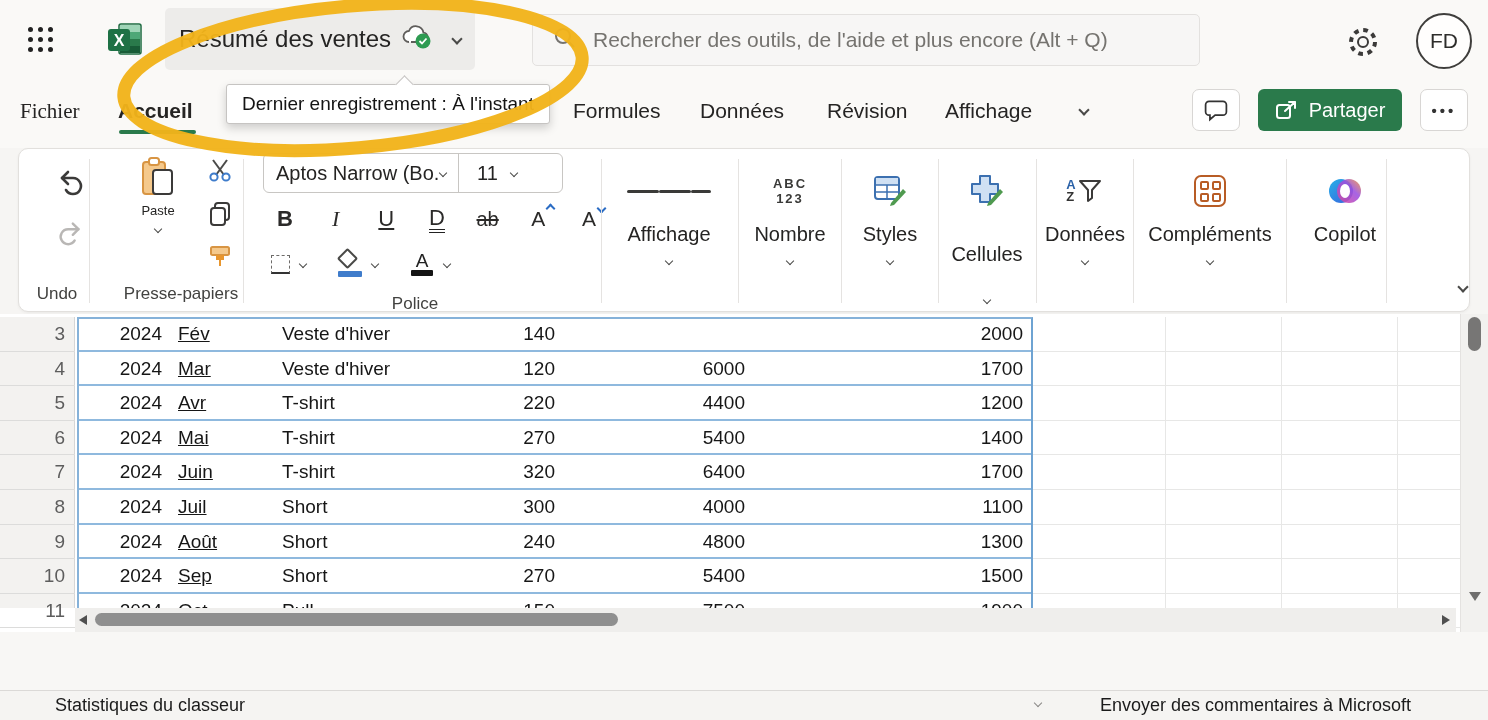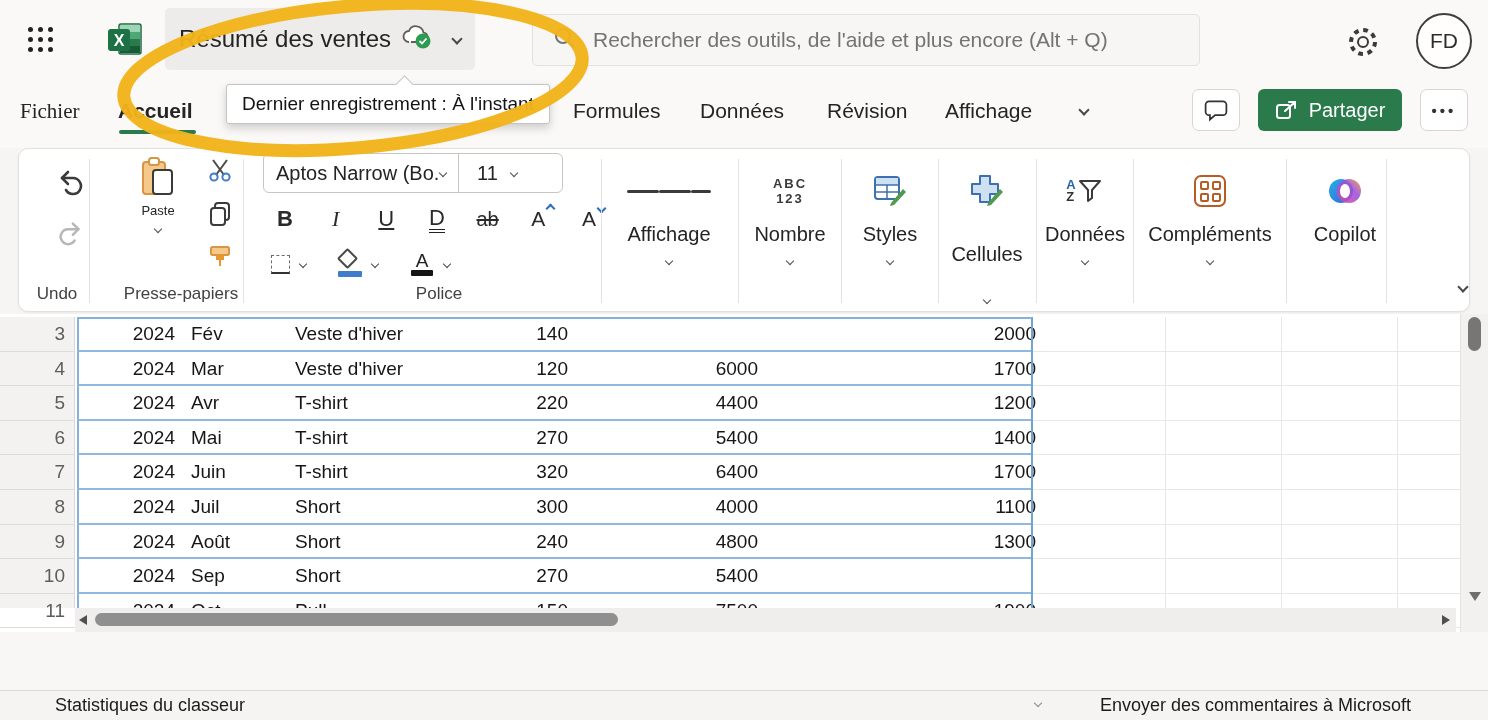--- a/index.html
+++ b/index.html
@@ -85,23 +85,23 @@
   
   #grid { position:absolute; left:0; top:314px; width:1488px; height:318px; background:#fff; overflow:hidden; }
   .rowhead-col { position:absolute; left:0; top:3px; width:75px; height:291px; background:#f3f2f0; border-right:1px solid #d6d6d6; }
   .table-frame { position:absolute; left:77px; top:3px; width:956px; height:294px; border-top:2px solid #86b2d9; border-left:2px solid #86b2d9; border-right:2px solid #6ea3d2; pointer-events:none; }
   .vline { position:absolute; top:3px; height:291px; width:1px; background:#e7e7e6; }
   .row { position:absolute; left:0; width:1462px; height:34.6px; }
   .c-num { position:absolute; left:0; top:0; width:65px; height:100%; padding-right:0; text-align:right; font-size:19px; color:#5d5d5d; line-height:34px; border-bottom:1px solid #dcdcdb; padding-right:0; }
   .c-numpad { position:absolute; left:65px; width:10px; height:100%; border-bottom:1px solid #dcdcdb; }
   .row-table { position:absolute; left:77px; top:0; width:956px; height:100%; border-bottom:2px solid #8fb9de; }
   .row-empty { position:absolute; left:1033px; top:0; width:427px; height:100%; border-bottom:1px solid #e7e7e6; }
-  .cell { position:absolute; top:0; height:100%; line-height:34px; font-size:19px; color:#161616; white-space:nowrap;margin-left:13px; }
+  .cell { position:absolute; top:0; height:100%; line-height:34px; font-size:19px; color:#161616; white-space:nowrap; }
   .c-year { left:80px; width:82px; text-align:right; }
-  .c-month { left:178px; width:90px; text-align:left; }
+  .c-month { left:178px; width:90px; text-align:left;text-decoration:underline; }
   .c-product { left:282px; width:175px; text-align:left; }
   .c-qty { left:455px; width:100px; text-align:right; }
   .c-rev { left:565px; width:180px; text-align:right; }
   .c-profit { left:765px; width:258px; text-align:right; }
 
   .hscroll { position:absolute; left:75px; top:294px; width:1381px; height:24px; background:#efeeec; }
   .hthumb { position:absolute; left:20px; top:5px; width:523px; height:13px; background:#8f8f8f; border-radius:7px; }
   .harrow-l { position:absolute; left:4px; top:7px; width:0; height:0; border-top:5px solid transparent; border-bottom:5px solid transparent; border-right:8px solid #4f4f4f; }
   .harrow-r { position:absolute; right:6px; top:7px; width:0; height:0; border-top:5px solid transparent; border-bottom:5px solid transparent; border-left:8px solid #4f4f4f; }
   .vscroll { position:absolute; left:1460px; top:0; width:28px; height:318px; background:#f2f1ef; border-left:1px solid #e4e2e0; }
@@ -285,21 +285,21 @@
           <span class="bar"></span>
         </span>
       <span class="chev sm"></span>
       <span style="width:12px;"></span>
       <span class="fcolor-ic">
           <div class="a">A</div>
           <div class="bar"></div>
         </span>
       <span class="chev sm"></span>
     </div>
-    <div class="rlabel" style="left:330px; width:180px;">Police</div>
+    <div class="rlabel" style="left:306px; width:180px;margin-top:10px;">Police</div>
     <div class="rsep" style="left:582px;"></div>
 
     <div class="grp" style="left:585px; width:130px;">
       <div class="gi align-ic">
           <div style="width:32px;"></div>
           <div style="width:32px;"></div>
           <div style="width:20px;"></div>
         </div>
       <div class="gl">Affichage</div>
       <span class="chev sm gc"></span>
@@ -497,20 +497,21 @@
   <div class="row" style="top: 245.2px;">
     <div class="c-num">10</div>
     <div class="c-numpad"></div>
     <div class="row-table"></div>
     <div class="row-empty"></div>
     <div class="cell c-year">2024</div>
     <div class="cell c-month">Sep</div>
     <div class="cell c-product">Short</div>
     <div class="cell c-qty">270</div>
     <div class="cell c-rev">5400</div>
+    <div class="cell c-profit">1500</div>
   </div>
 
   <div class="row" style="top: 279.8px;">
     <div class="c-num">11</div>
     <div class="c-numpad"></div>
     <div class="row-table"></div>
     <div class="row-empty"></div>
     <div class="cell c-year">2024</div>
     <div class="cell c-month">Oct</div>
     <div class="cell c-product">Pull</div>

